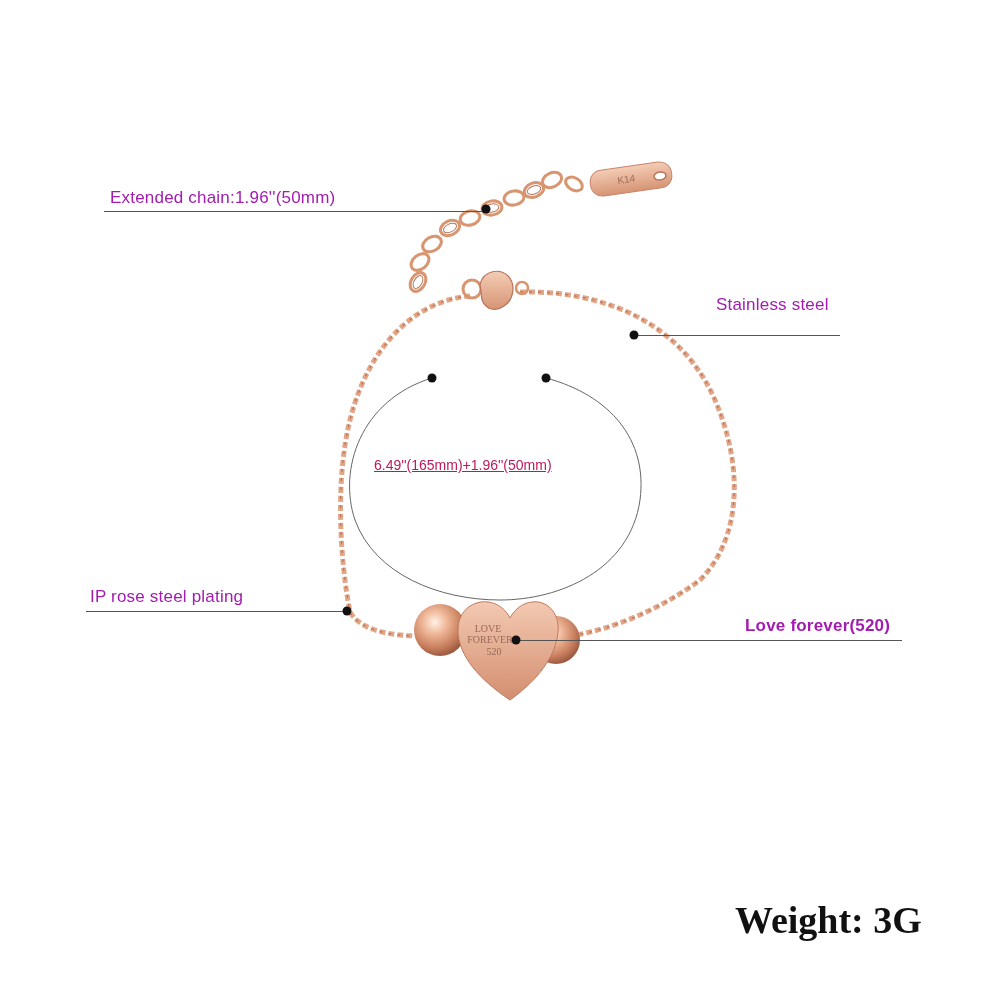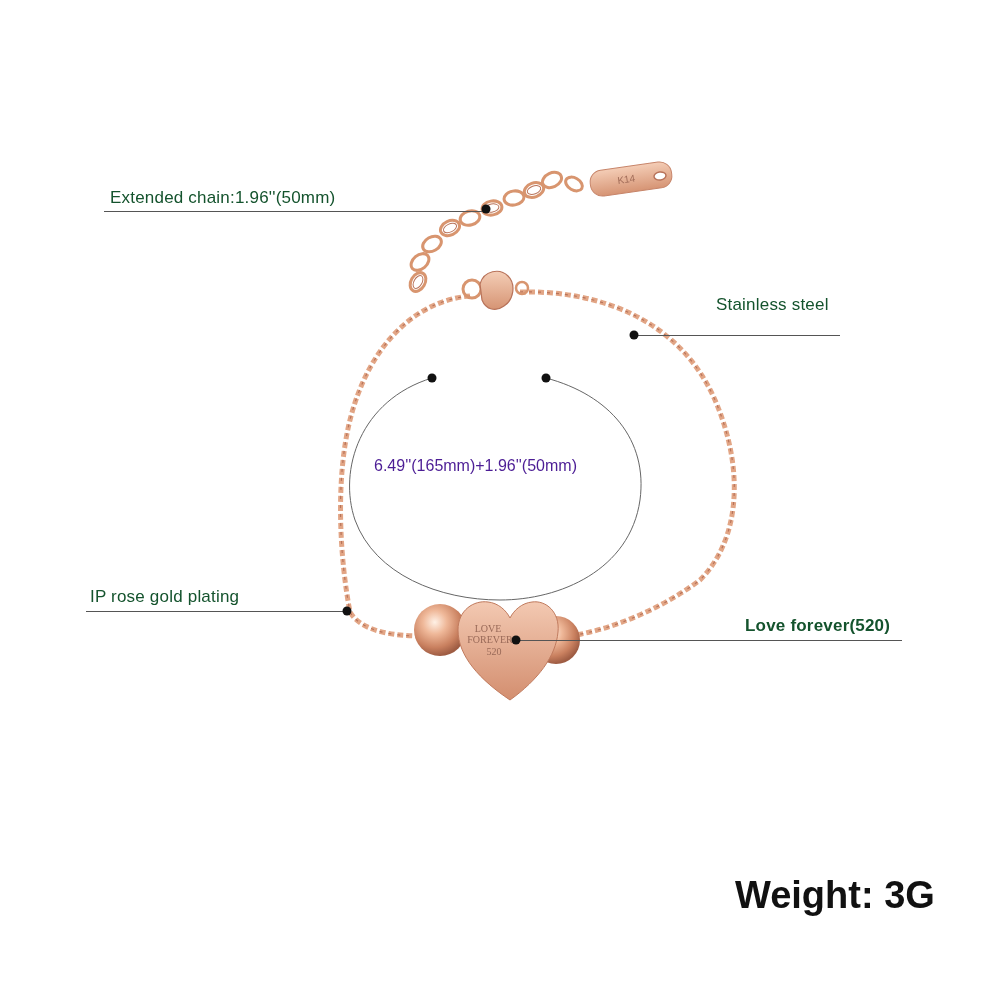--- a/index.html
+++ b/index.html
@@ -1,21 +1,21 @@
 <!DOCTYPE html>
 <html><head>
 <meta charset="utf-8">
 <style>
   html, body { margin: 0; padding: 0; background: #ffffff; }
   .canvas { position: relative; width: 1000px; height: 1000px; background: #ffffff; overflow: hidden; font-family: "Liberation Sans", sans-serif; }
-  .label { position: absolute; font-size: 17px; color: #14532d; white-space: nowrap; letter-spacing: 0.2px; }
+  .label { position: absolute; font-size: 17px; color: #a21caf; white-space: nowrap; letter-spacing: 0.2px; }
   .leader { position: absolute; height: 1px; background: #555555; }
   .dot { position: absolute; width: 9px; height: 9px; border-radius: 50%; background: #111111; transform: translate(-50%, -50%); }
-  .measure-text { position: absolute; font-size: 16px; color: #4c1d95; white-space: nowrap; }
-  .weight { position: absolute; font-family: Liberation Sans, sans-serif; font-weight: bold; font-size: 38px; color: #111111; white-space: nowrap; }
+  .measure-text { position: absolute; font-size: 14px; color: #be185d; white-space: nowrap; text-decoration: underline; }
+  .weight { position: absolute; font-family: Liberation Serif, serif; font-weight: bold; font-size: 38px; color: #111111; white-space: nowrap; margin-top: 24px; }
   svg { position: absolute; left: 0; top: 0; }
   .heart-text { font-family: "Liberation Serif", serif; font-size: 10px; fill: #9a6a58; }
   .tag-text { font-family: "Liberation Sans", sans-serif; font-size: 10px; fill: #a26d59; }
 </style>
 </head>
 <body>
 
 <div class="canvas">
 
   <svg width="1000" height="1000" viewBox="0 0 1000 1000">
@@ -90,21 +90,21 @@
   <div class="dot" style="left:486px; top:209px;"></div>
 
   <div class="label" style="left:716px; top:295px;">Stainless steel</div>
   <div class="leader" style="left:635px; top:335px; width:205px;"></div>
   <div class="dot" style="left:634px; top:335px;"></div>
 
   <div class="dot" style="left:432px; top:378px;"></div>
   <div class="dot" style="left:546px; top:378px;"></div>
   <div class="measure-text" style="left:374px; top:457px;">6.49''(165mm)+1.96''(50mm)</div>
 
-  <div class="label" style="left:90px; top:587px;">IP rose gold plating</div>
+  <div class="label" style="left:90px; top:587px;">IP rose steel plating</div>
   <div class="leader" style="left:86px; top:611px; width:262px;"></div>
   <div class="dot" style="left:347px; top:611px;"></div>
 
   <div class="label" style="left:745px; top:616px;font-weight:bold;">Love forever(520)</div>
   <div class="leader" style="left:516px; top:640px; width:386px;"></div>
   <div class="dot" style="left:516px; top:640px;"></div>
 
   <div class="weight" style="left:735px; top:874px;">Weight: 3G</div>
 
 </div>

